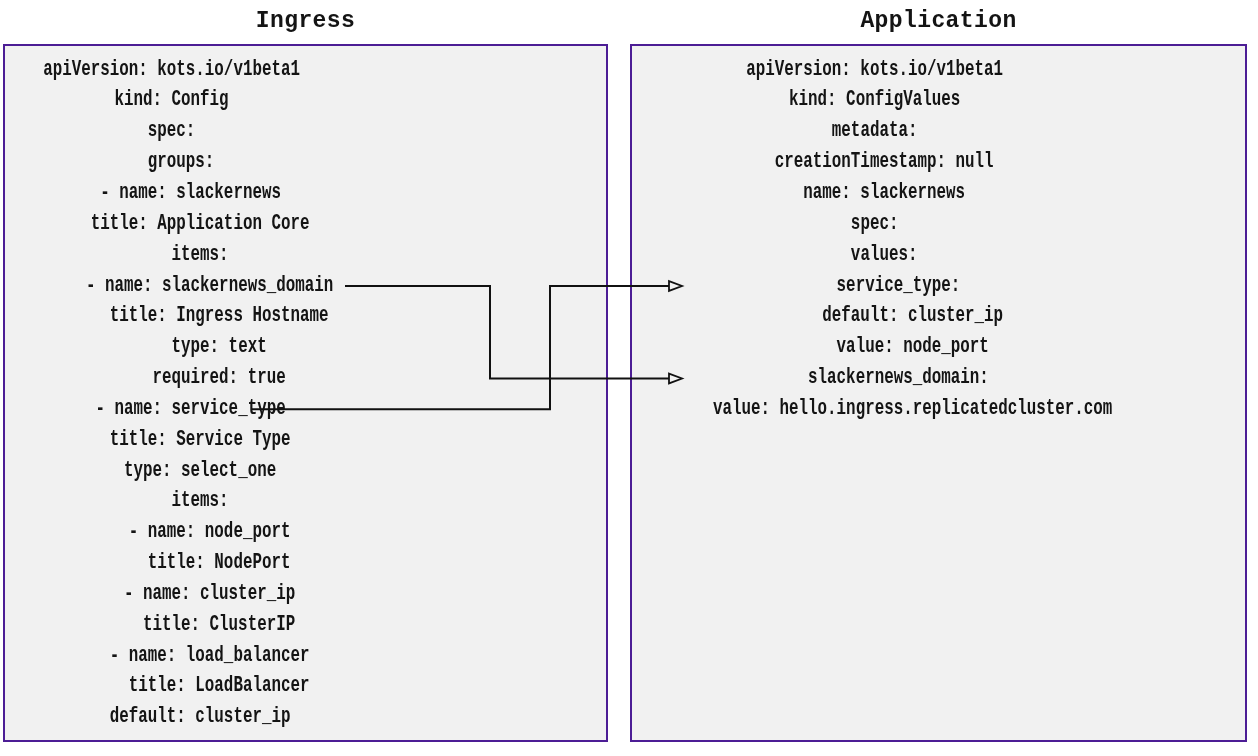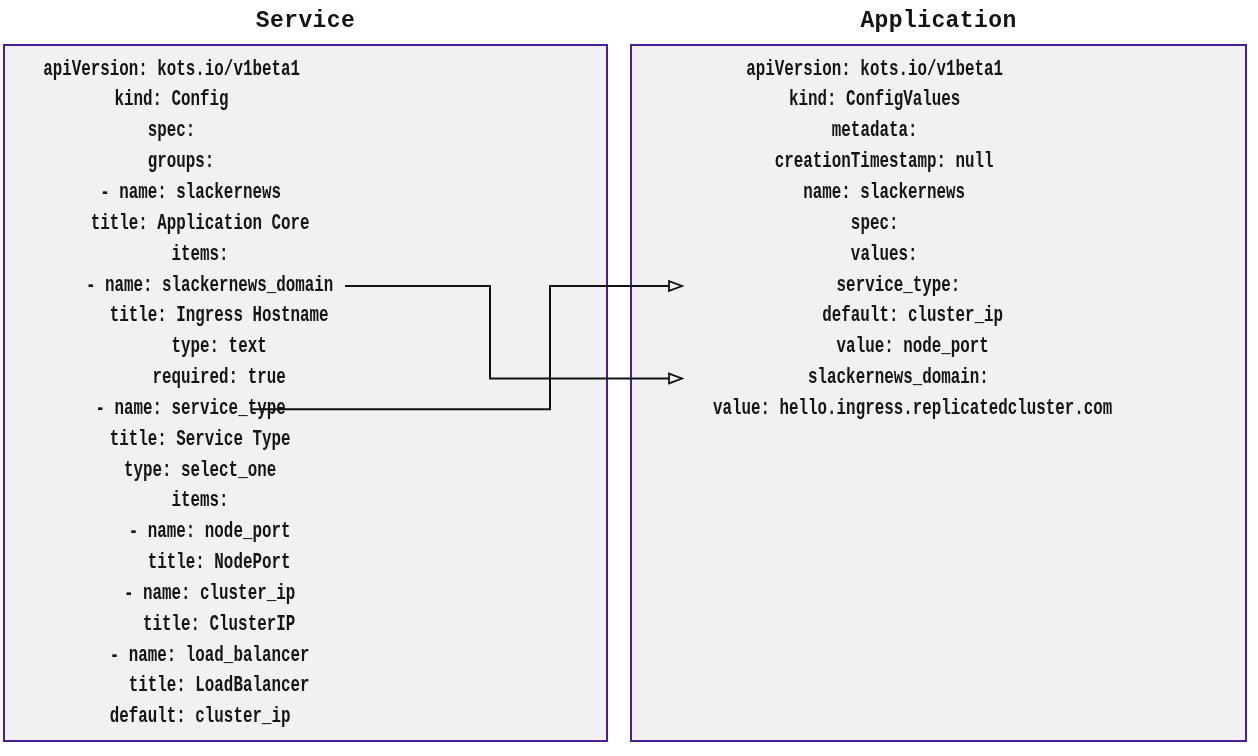--- a/index.html
+++ b/index.html
@@ -65,21 +65,21 @@
     width: 1258px;
     height: 756px;
     pointer-events: none;
   }
 </style>
 </head>
 <body>
 
 <div class="stage">
 
-  <div class="panel-title title-config">Service</div>
+  <div class="panel-title title-config">Ingress</div>
 
   <div class="panel-title title-configvalues">Application</div>
 
   <div class="panel panel-config">
     <pre class="yaml">apiVersion: kots.io/v1beta1
 kind: Config
 spec:
   groups:
     - name: slackernews
       title: Application Core

